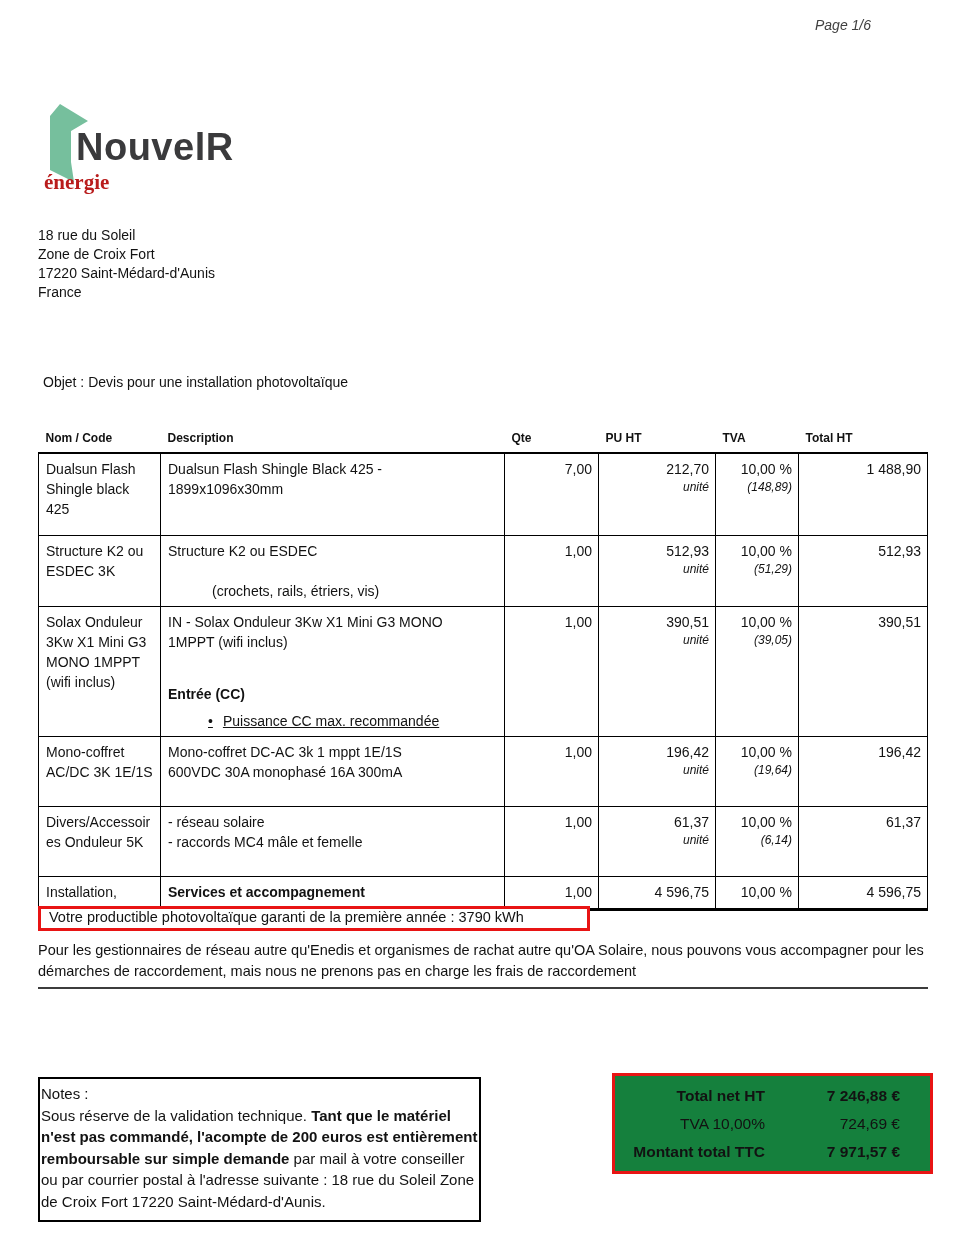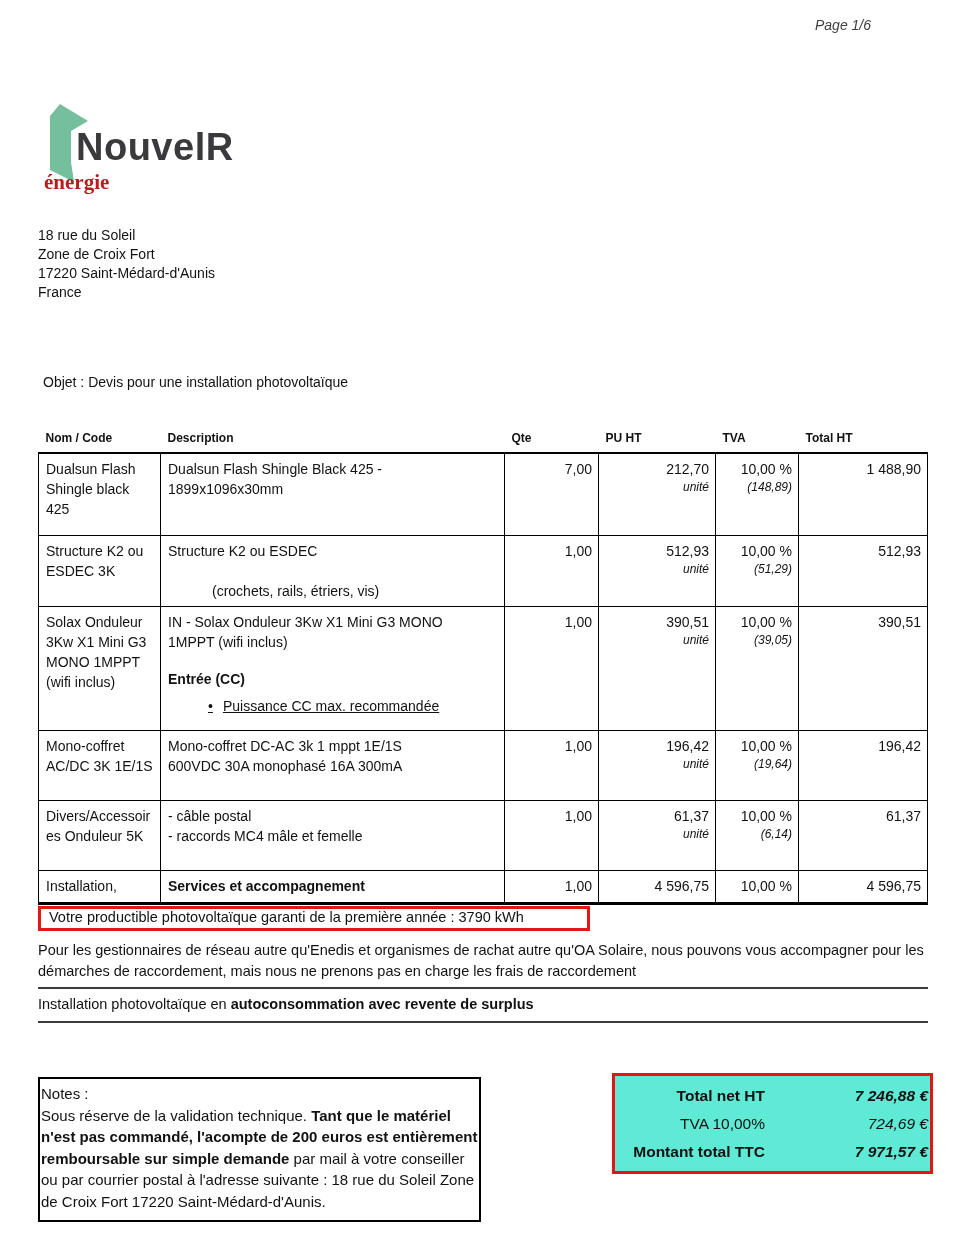--- a/index.html
+++ b/index.html
@@ -31,21 +31,21 @@
   }
   .items td {
     border:1px solid #000; vertical-align:top;
     font-size:14px; line-height:20px; padding:5px 6px 5px 7px;
   }
   .items tr.last td { border-bottom:3px solid #000; }
   .c-name { line-height:21px; overflow-wrap:break-word; }
   .num-val { text-align:right; white-space:nowrap; }
   .num-sub { text-align:right; font-style:italic; font-size:12px; line-height:15px; margin-top:1px; white-space:nowrap; }
   .desc-note { margin-top:20px;margin-left:44px; }
-  .desc-heading { font-weight:bold; margin-top:17px; }
+  .desc-heading { font-weight:bold; margin-top:32px; }
   .desc-bullet { margin-top:7px; padding-left:40px;text-decoration:underline; }
   .desc-bullet::before { content:"•"; margin-right:10px; }
   .bold { font-weight:bold; }
 
   
   .highlight {
     position:absolute; left:38px; top:906px; width:552px; box-sizing:border-box;
     border:3px solid #e81414; padding:0 8px 3px; font-size:14.5px; background:#fff;
   }
 
@@ -61,25 +61,25 @@
 
   
   .notes {
     position:absolute; left:38px; top:1077px; width:443px; box-sizing:border-box;
     border:2px solid #000; padding:4px 1px 8px; font-size:15px; line-height:21.5px;
   }
 
   
   .totals {
     position:absolute; left:612px; top:1073px; width:321px; box-sizing:border-box;
-    border:3px solid #e81414; padding:6px 0 5px; background:#5eead4;
+    border:3px solid #e81414; padding:6px 0 5px; background:#15803d;
   }
   .t-row { display:flex; align-items:center; height:28px; font-size:15.5px; }
   .t-label { width:150px; text-align:right; white-space:nowrap; }
-  .t-value { flex:1; text-align:right; padding-right:2px; white-space:nowrap;font-style:italic; }
+  .t-value { flex:1; text-align:right; padding-right:30px; white-space:nowrap; }
 </style>
 </head>
 <body>
 
 <div class="page">
 
   <div class="page-num">Page 1/6</div>
 
   <div class="logo">
     <svg width="44" height="78" viewBox="0 0 44 78">
@@ -204,21 +204,21 @@
           <div class="num-sub">(19,64)</div>
         </td>
         <td>
             <div class="num-val">196,42</div>
           </td>
       </tr>
 
       <tr style="height:70px">
         <td class="c-name">Divers/Accessoires Onduleur 5K</td>
         <td>
-          <div>- câble postal</div>
+          <div>- réseau solaire</div>
           <div>- raccords MC4 mâle et femelle</div>
         </td>
         <td>
             <div class="num-val">1,00</div>
           </td>
         <td>
           <div class="num-val">61,37</div>
           <div class="num-sub">unité</div>
         </td>
         <td>
@@ -248,21 +248,20 @@
             <div class="num-val">4 596,75</div>
           </td>
       </tr>
     </tbody>
   </table>
 
   <div class="highlight">Votre productible photovoltaïque garanti de la première année : 3790 kWh</div>
 
   <div class="grid-note">Pour les gestionnaires de réseau autre qu'Enedis et organismes de rachat autre qu'OA Solaire, nous pouvons vous accompagner pour les démarches de raccordement, mais nous ne prenons pas en charge les frais de raccordement</div>
 
-  <div class="install-line"><span>Installation photovoltaïque en </span><span class="bold">autoconsommation avec revente de surplus</span></div>
 
   <div class="notes">
     <div>Notes :</div>
     <div><span>Sous réserve de la validation technique. </span><span class="bold">Tant que le matériel n'est pas commandé, l'acompte de 200 euros est entièrement remboursable sur simple demande</span><span> par mail à votre conseiller ou par courrier postal à l'adresse suivante : 18 rue du Soleil Zone de Croix Fort 17220 Saint-Médard-d'Aunis.</span></div>
   </div>
 
   <div class="totals">
     <div class="t-row">
       <div class="t-label bold">Total net HT</div>
       <div class="t-value bold">7 246,88 €</div>

